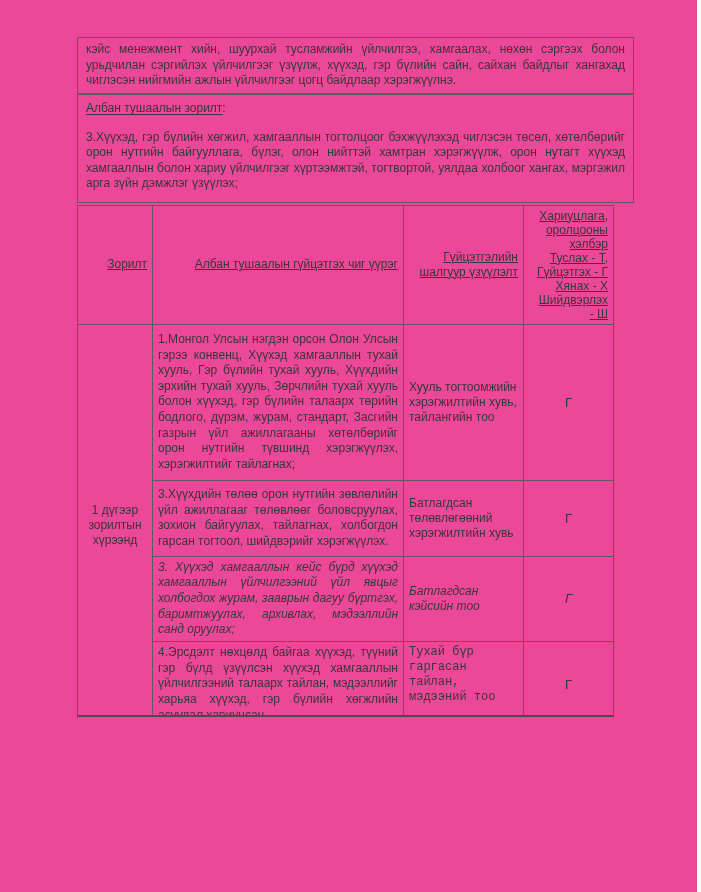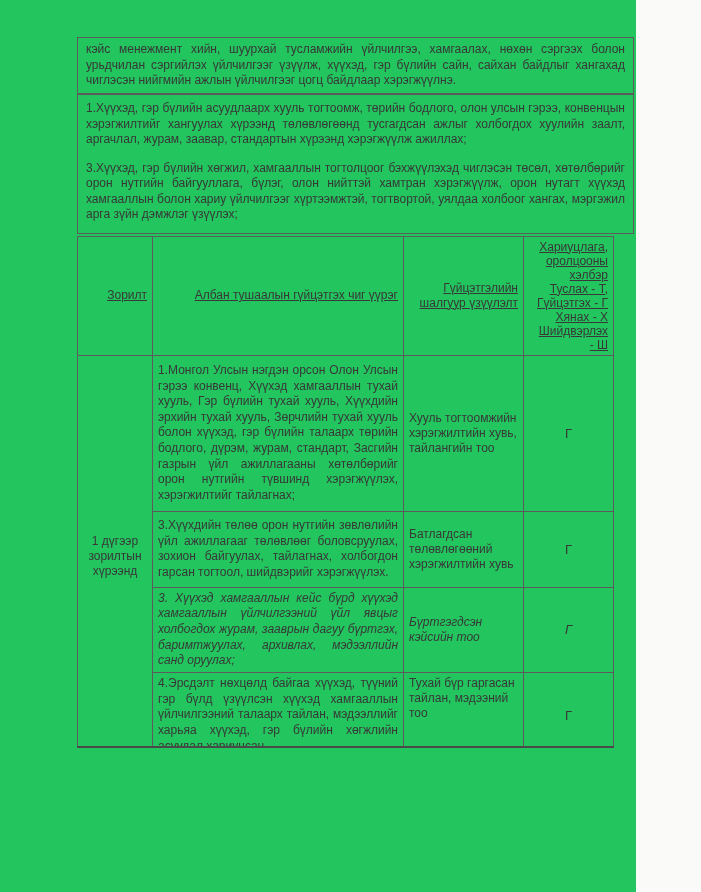--- a/index.html
+++ b/index.html
@@ -4,23 +4,23 @@
 <style>
   html, body { margin: 0; padding: 0; }
   body {
     width: 701px; height: 892px;
     background: #fafaf8;
     font-family: "Liberation Sans", "DejaVu Sans", sans-serif;
     color: #383838;
   }
   .screen {
     position: relative;
-    width: 636px; height: 892px;
+    width: 697px; height: 892px;
     overflow: hidden;
-    background: #22c55e;
+    background: #ec4899;
   }
   .doc {
     position: absolute;
     left: 77px; top: 37px;
     width: 557px;
   }
   .box {
     box-sizing: border-box;
     width: 557px;
     border: 1.3px solid #5c5c5c;
@@ -80,21 +80,21 @@
 <body>
 
 <div class="screen">
   <div class="doc">
 
     <div class="box intro">
       <p>кэйс менежмент хийн, шуурхай тусламжийн үйлчилгээ, хамгаалах, нөхөн сэргээх болон урьдчилан сэргийлэх үйлчилгээг үзүүлж, хүүхэд, гэр бүлийн сайн, сайхан байдлыг хангахад чиглэсэн нийгмийн ажлын үйлчилгээг цогц байдлаар хэрэгжүүлнэ.</p>
     </div>
 
     <div class="box goals">
-      <p>1.Хүүхэд, гэр бүлийн асуудлаарх хууль тогтоомж, төрийн бодлого, олон улсын гэрээ, конвенцын хэрэгжилтийг хангуулах хүрээнд төлөвлөгөөнд тусгагдсан ажлыг холбогдох хуулийн заалт, аргачлал, журам, заавар, стандартын хүрээнд хэрэгжүүлж ажиллах;</p>
+      <p><span class="heading-u">Албан тушаалын зорилт</span><span>:</span></p>
       <p>3.Хүүхэд, гэр бүлийн хөгжил, хамгааллын тогтолцоог бэхжүүлэхэд чиглэсэн төсөл, хөтөлбөрийг орон нутгийн байгууллага, бүлэг, олон нийттэй хамтран хэрэгжүүлж, орон нутагт хүүхэд хамгааллын болон хариу үйлчилгээг хүртээмжтэй, тогтвортой, уялдаа холбоог хангах, мэргэжил арга зүйн дэмжлэг үзүүлэх;</p>
     </div>
 
     <div class="table-clip">
       <table class="duties">
         <colgroup>
           <col style="width:75px">
           <col style="width:251px">
           <col style="width:120px">
           <col style="width:90px">
@@ -121,26 +121,26 @@
             <td class="ind-cell">Хууль тогтоомжийн хэрэгжилтийн хувь, тайлангийн тоо</td>
             <td class="resp-cell">Г</td>
           </tr>
           <tr class="row-2">
             <td class="duty-cell">3.Хүүхдийн төлөө орон нутгийн зөвлөлийн үйл ажиллагааг төлөвлөөг боловсруулах, зохион байгуулах, тайлагнах, холбогдон гарсан тогтоол, шийдвэрийг хэрэгжүүлэх.</td>
             <td class="ind-cell">Батлагдсан төлөвлөгөөний хэрэгжилтийн хувь</td>
             <td class="resp-cell">Г</td>
           </tr>
           <tr class="row-3">
             <td class="duty-cell">3. Хүүхэд хамгааллын кейс бүрд хүүхэд хамгааллын үйлчилгээний үйл явцыг холбогдох журам, зааврын дагуу бүртгэх, баримтжуулах, архивлах, мэдээллийн санд оруулах;</td>
-            <td class="ind-cell">Бүртгэгдсэн кэйсийн тоо</td>
+            <td class="ind-cell">Батлагдсан кэйсийн тоо</td>
             <td class="resp-cell">Г</td>
           </tr>
           <tr class="row-4">
             <td class="duty-cell">4.Эрсдэлт нөхцөлд байгаа хүүхэд, түүний гэр бүлд үзүүлсэн хүүхэд хамгааллын үйлчилгээний талаарх тайлан, мэдээллийг харьяа хүүхэд, гэр бүлийн хөгжлийн асуудал хариуцсан</td>
-            <td class="ind-cell" style="vertical-align:top;">Тухай бүр гаргасан тайлан, мэдээний тоо</td>
+            <td class="ind-cell" style="vertical-align:top;font-family:Liberation Mono, monospace;">Тухай бүр гаргасан тайлан, мэдээний тоо</td>
             <td class="resp-cell">Г</td>
           </tr>
         </tbody>
       </table>
     </div>
 
   </div>
 </div>
 
 </body></html>

